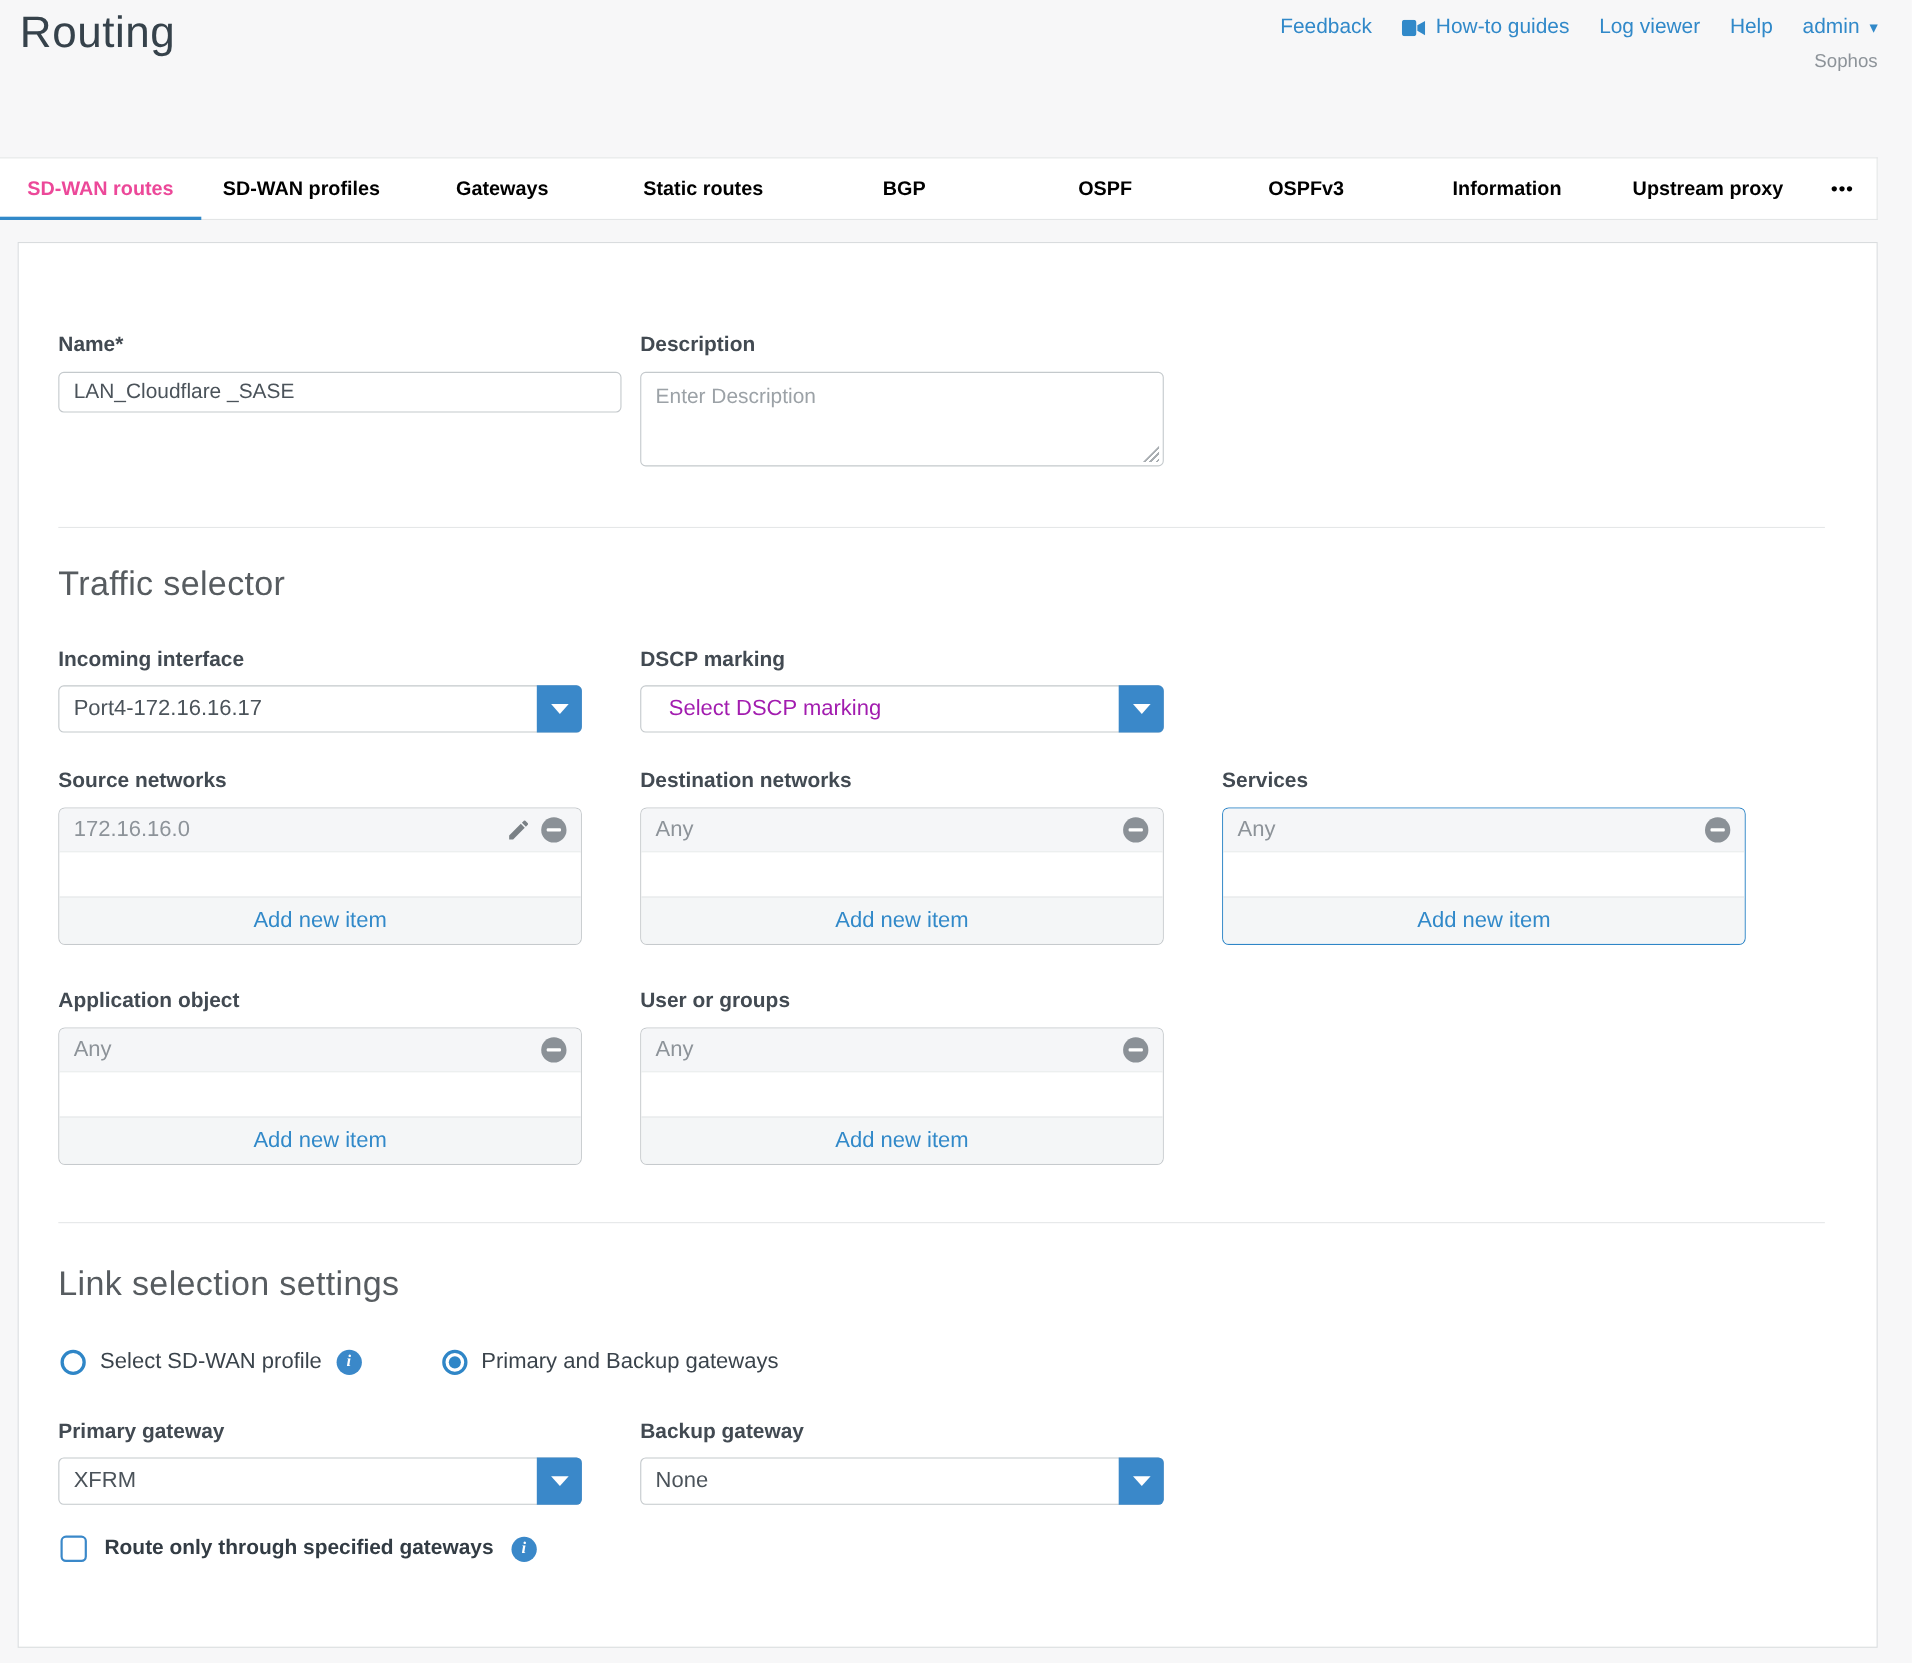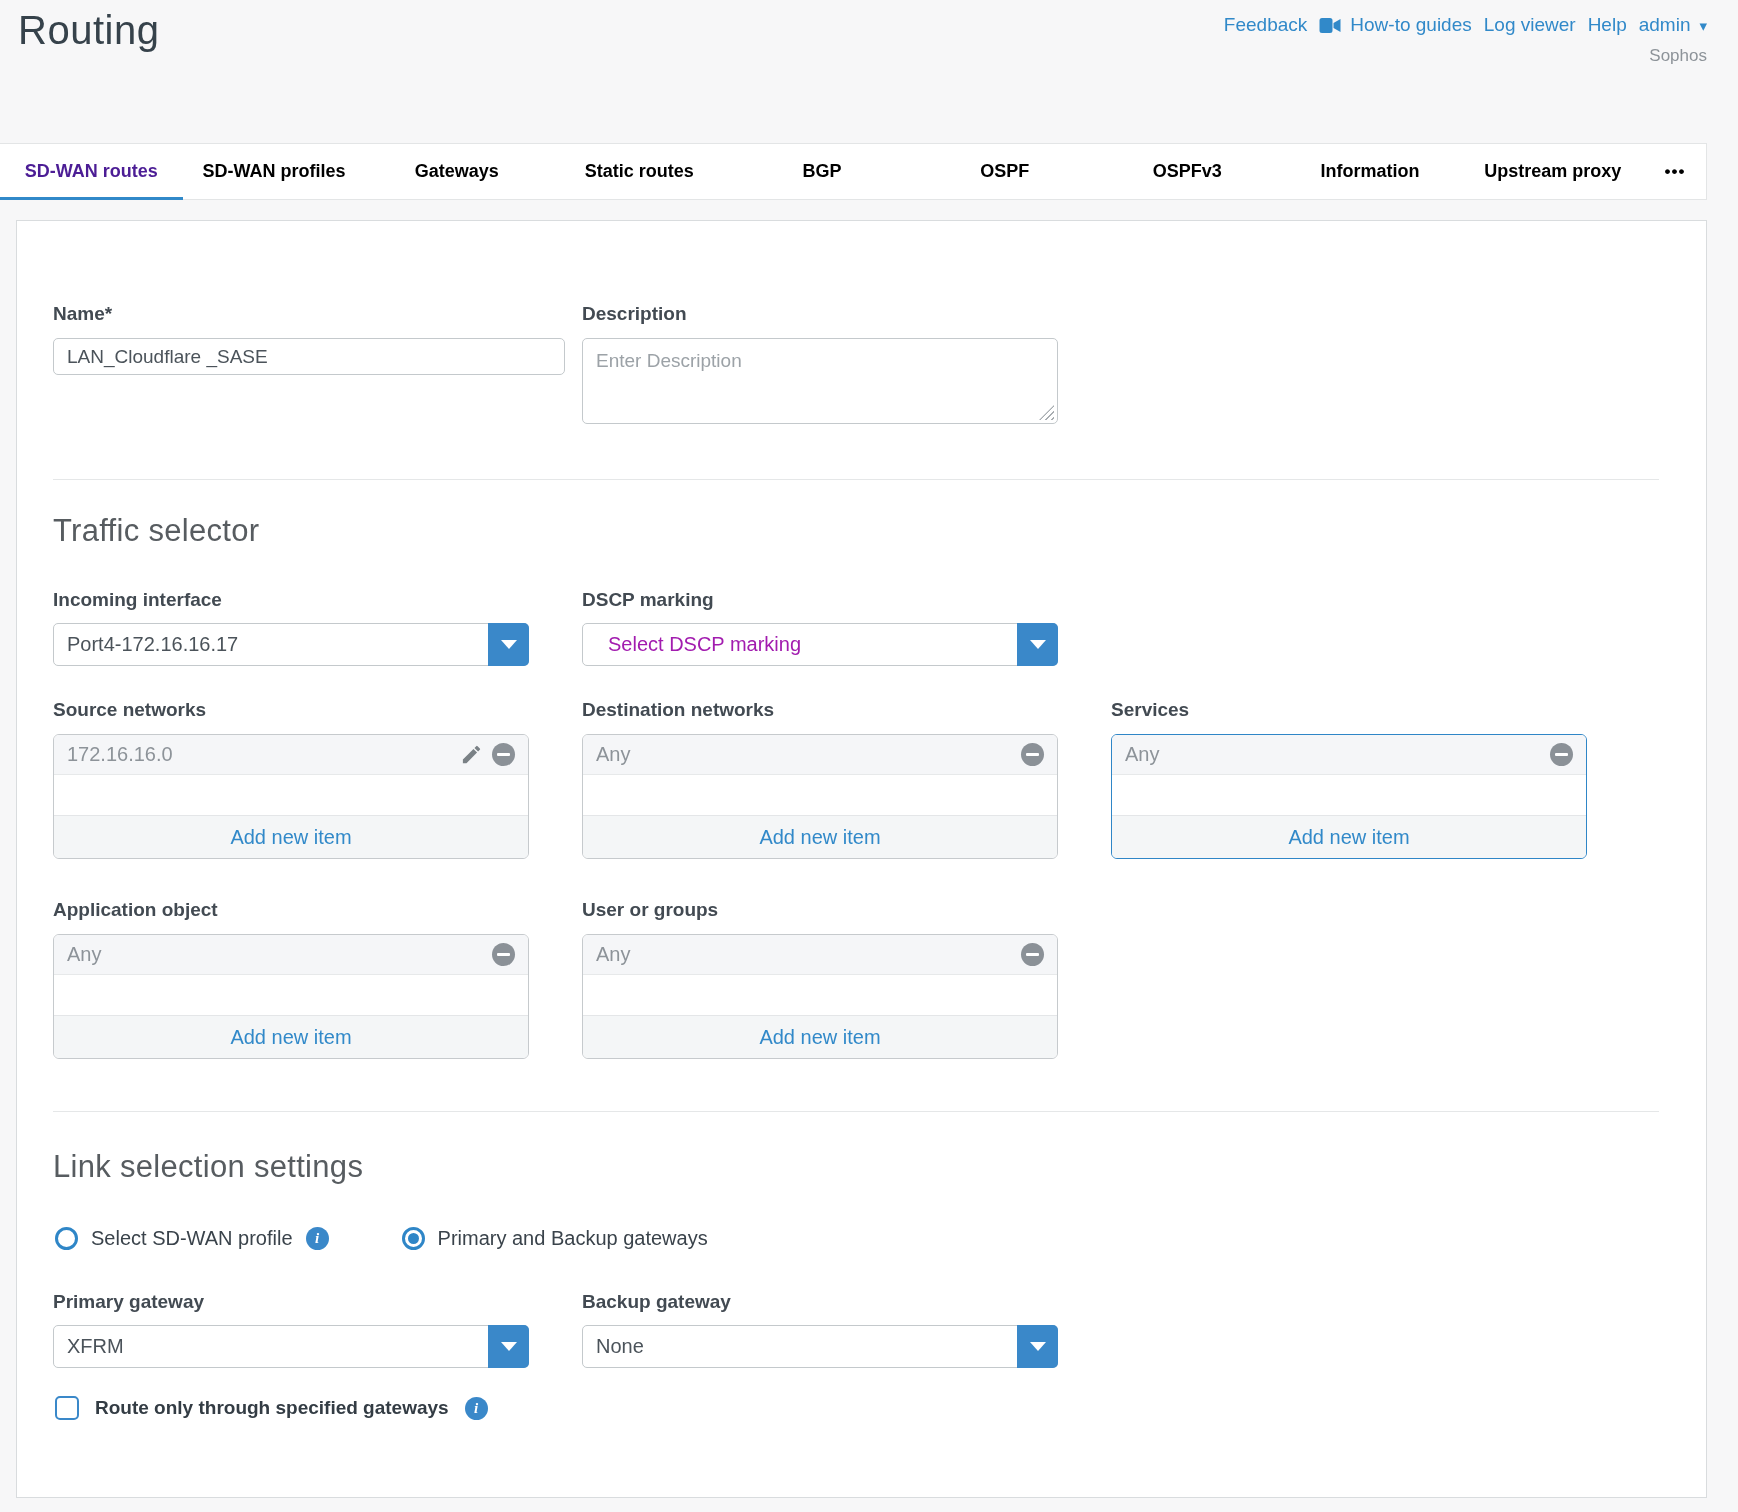--- a/index.html
+++ b/index.html
@@ -13,21 +13,21 @@
   .page { position:relative; width:1738px; height:1512px; }
 
   
   .header { position:relative; height:143px; }
   .page-title {
     position:absolute; left:18px; top:8px;
     font-size:40px; font-weight:400; color:#36424b; letter-spacing:0.5px;
   }
   .header-links {
     position:absolute; top:14px; right:31px;
-    display:flex; align-items:center; gap:12px;
+    display:flex; align-items:center; gap:27px;
     font-size:19px; color:#3189c9;
   }
   .header-link { display:flex; align-items:center; gap:9px; cursor:pointer; white-space:nowrap; }
   .caret-txt { font-size:15px; line-height:1; }
   .brand {
     position:absolute; top:46px; right:31px;
     font-size:17px; color:#8d9399;
   }
 
   
@@ -35,21 +35,21 @@
     position:absolute; top:143px; left:0;
     width:1707px; height:57px; background:#fff;
     border-top:1px solid #e3e5e6; border-bottom:1px solid #e3e5e6; border-right:1px solid #e3e5e6;
     display:flex; align-items:stretch;
   }
   .tab {
     position:relative; width:183px;
     display:flex; align-items:center; justify-content:center;
     font-size:18px; font-weight:700; color:#000000; cursor:pointer; white-space:nowrap;
   }
-  .tab.active { color:#4c1d95; }
+  .tab.active { color:#ec4899; }
   .tab .underline { position:absolute; left:0; right:0; bottom:-1px; height:3px; background:#3189c9; }
   .tab-more { width:62px; letter-spacing:1px; font-size:17px; }
 
   
   .card {
     position:absolute; top:220px; left:16px;
     width:1691px; height:1278px;
     background:#fff; border:1px solid #d9dcde;
   }
   .group { position:absolute; }

